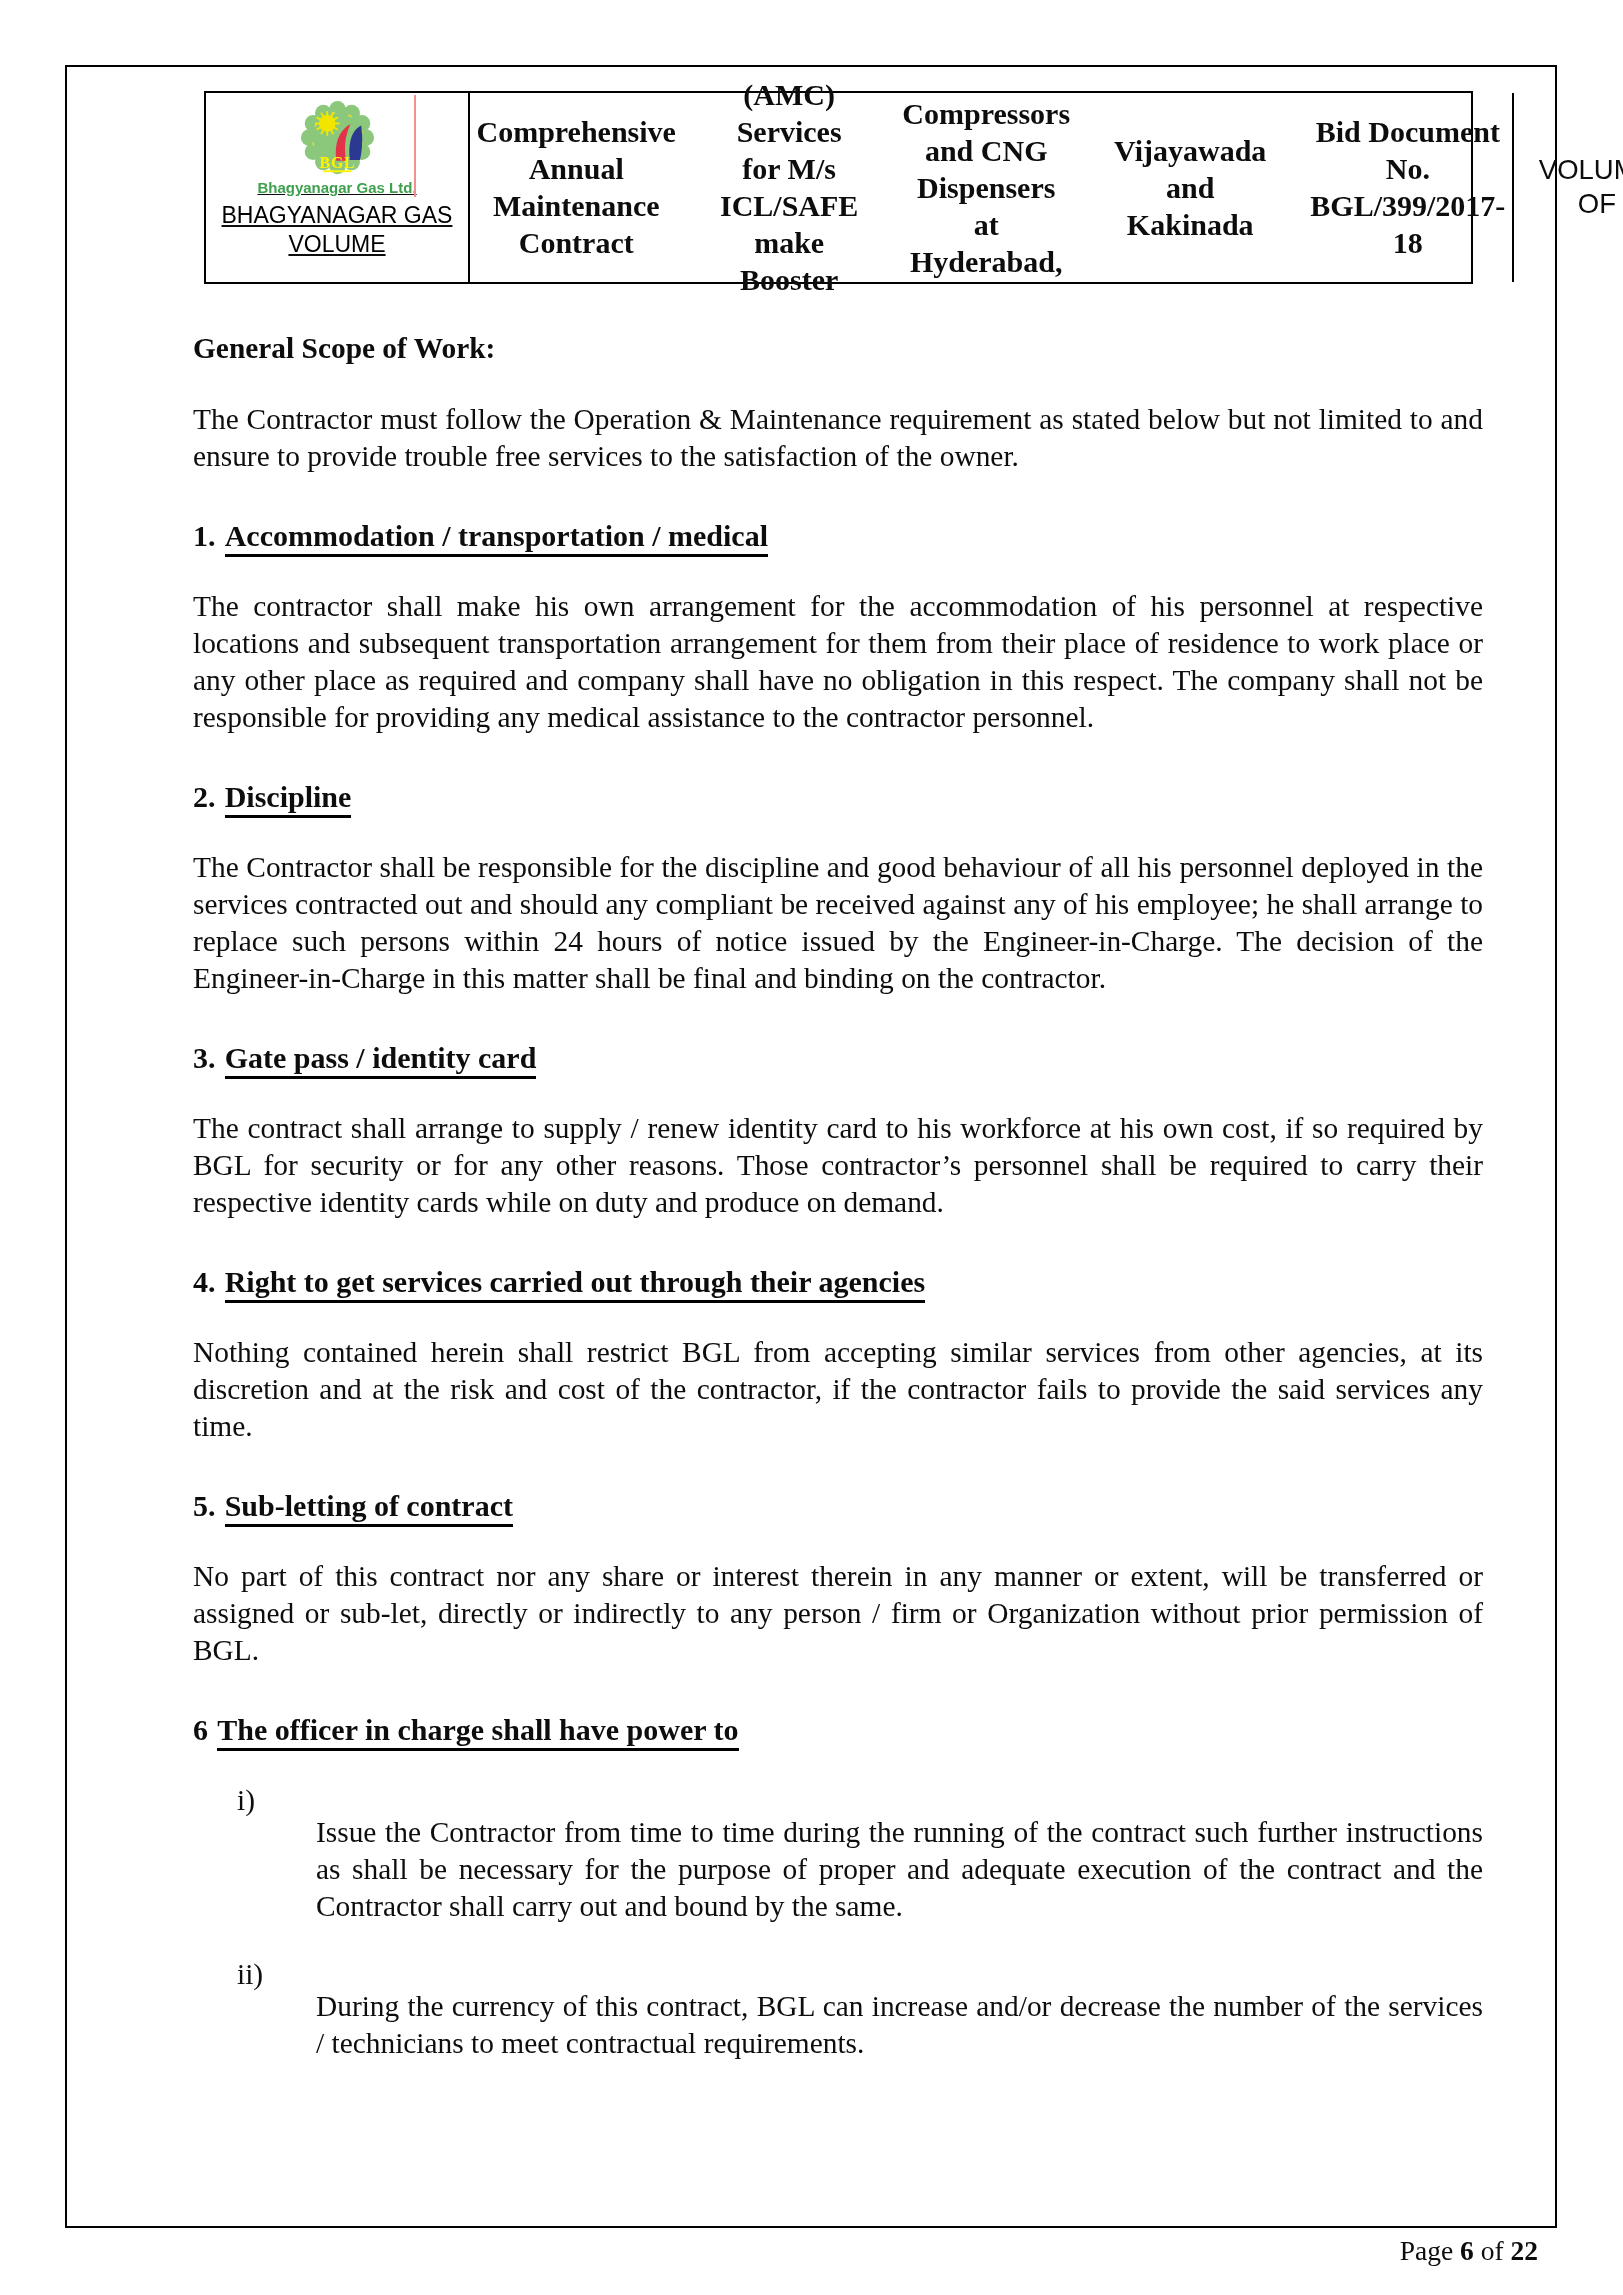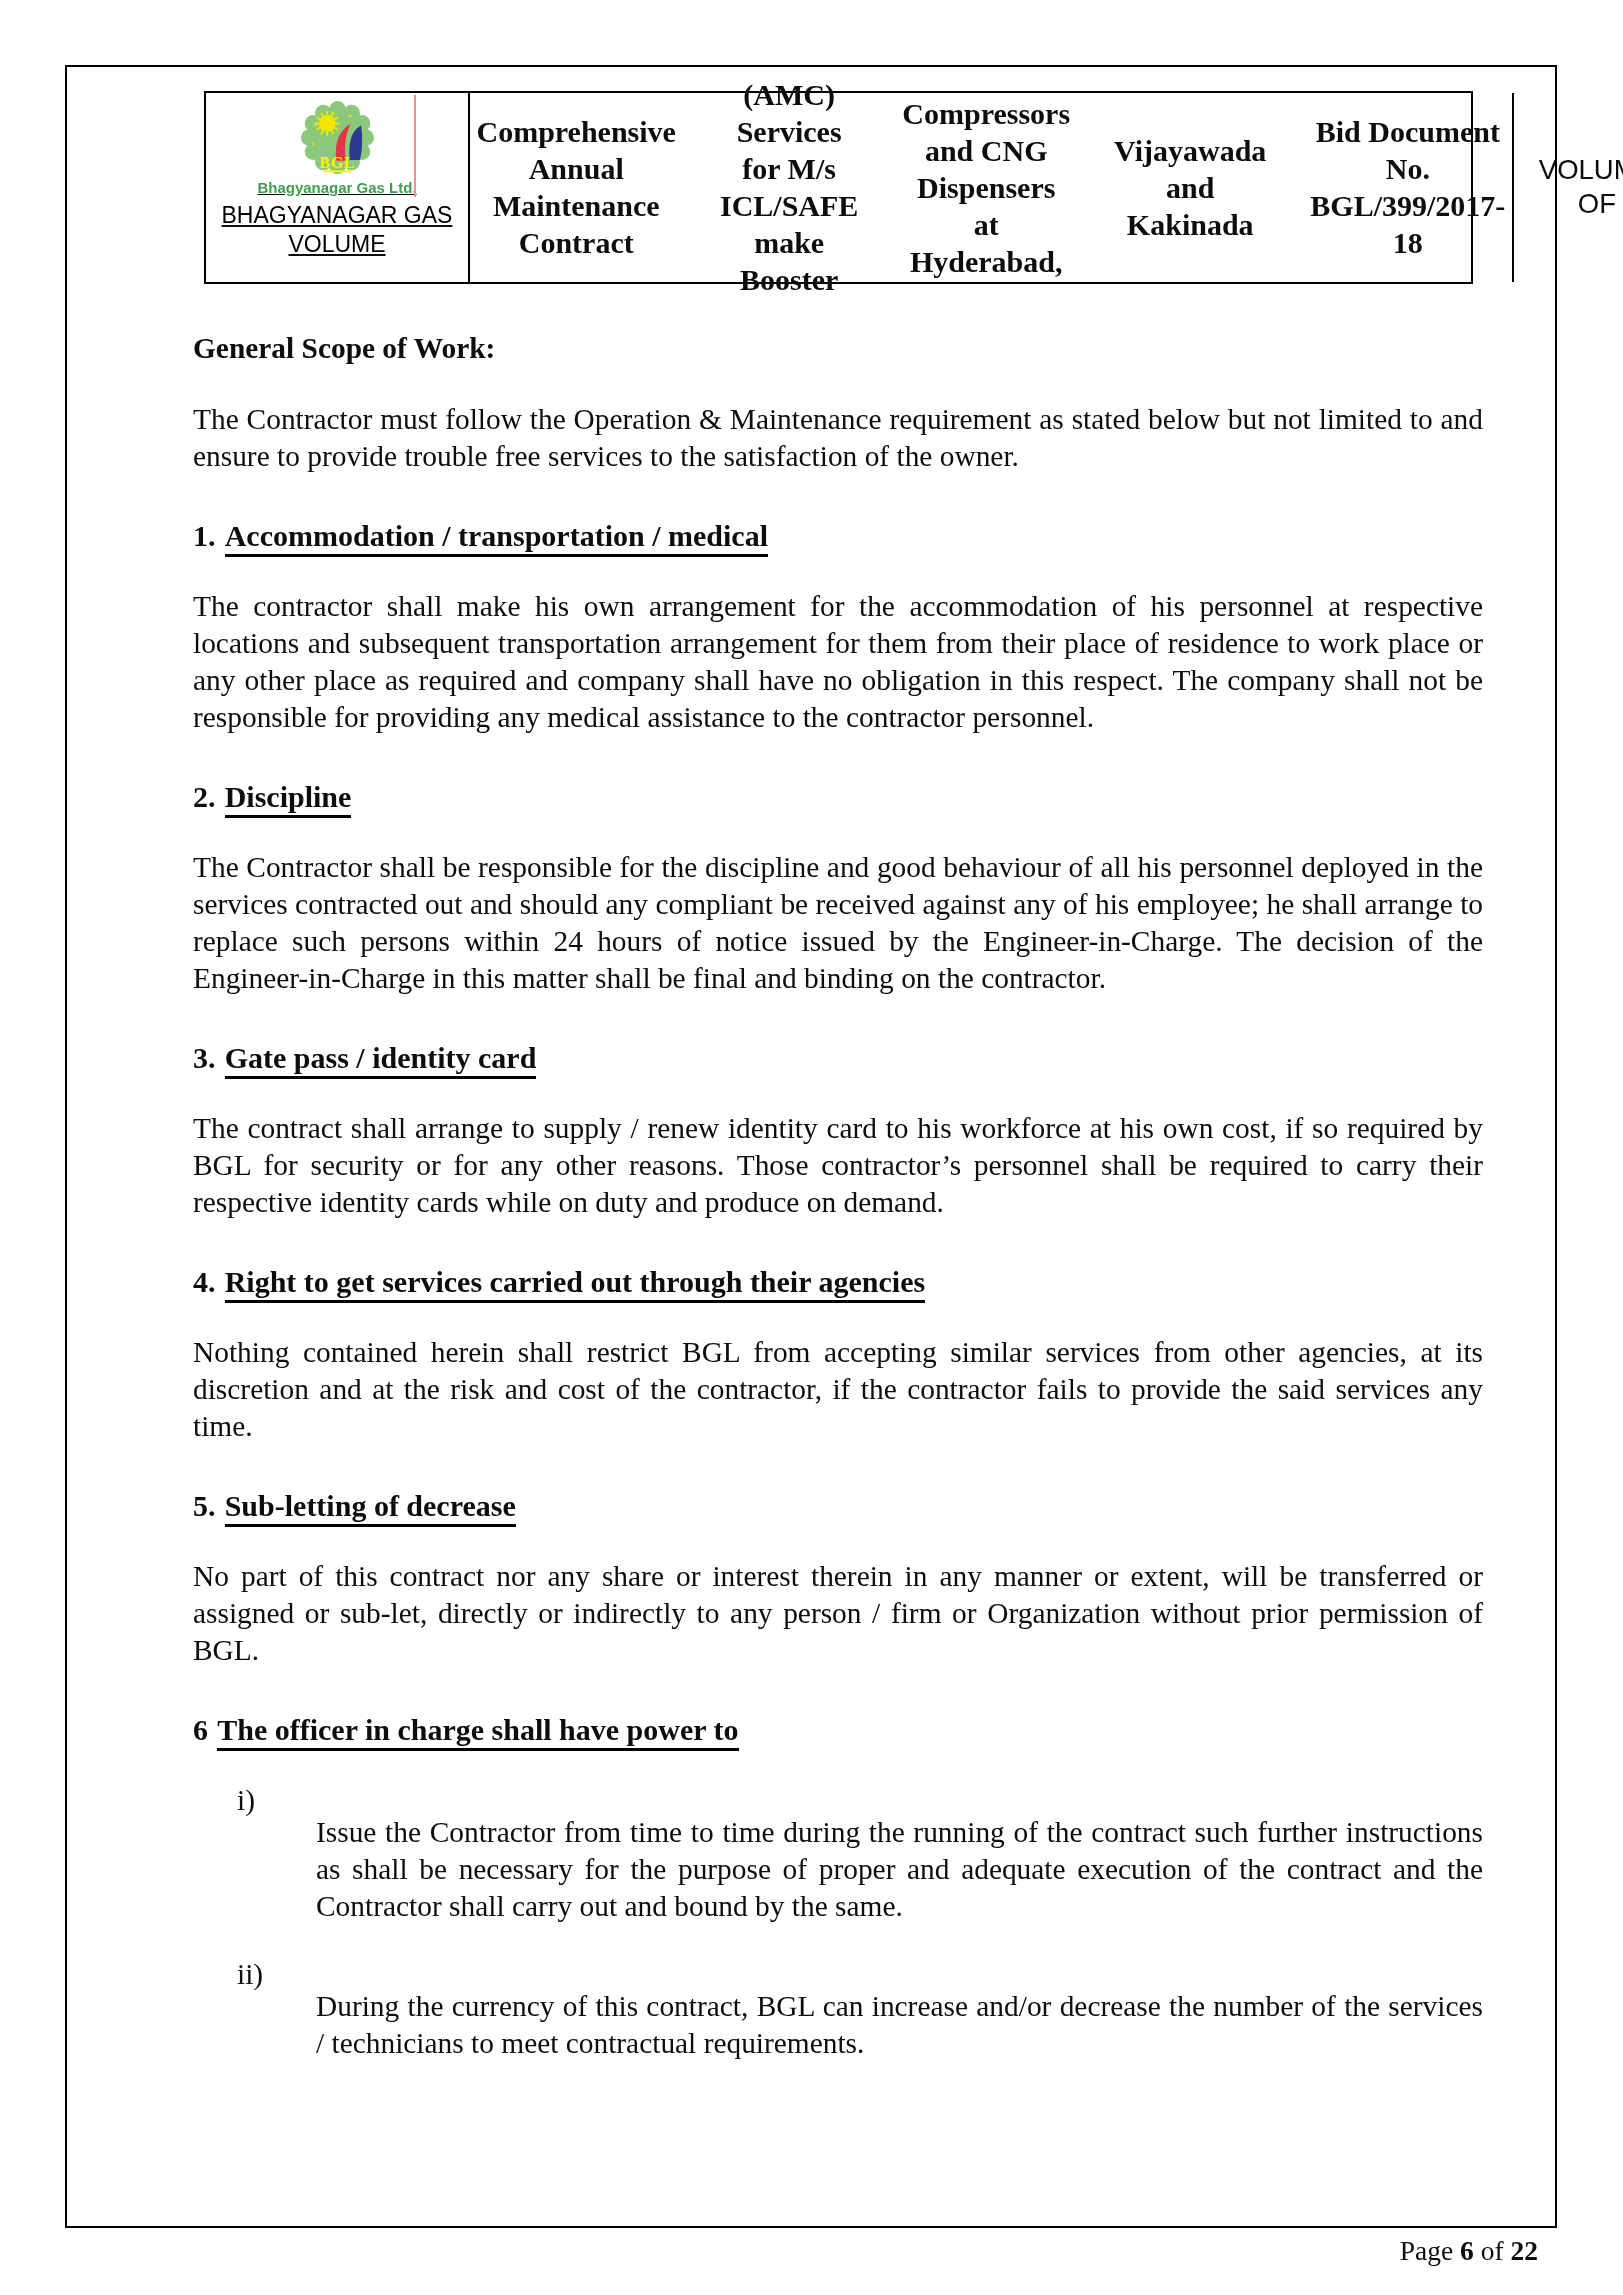--- a/index.html
+++ b/index.html
@@ -168,21 +168,21 @@
 
       <div class="section">
         <div class="heading">
           <span class="num">4.</span><span class="u">Right to get services carried out through their agencies</span>
         </div>
         <p class="para">Nothing contained herein shall restrict BGL from accepting similar services from other agencies, at its discretion and at the risk and cost of the contractor, if the contractor fails to provide the said services any time.</p>
       </div>
 
       <div class="section">
         <div class="heading">
-          <span class="num">5.</span><span class="u">Sub-letting of decrease</span>
+          <span class="num">5.</span><span class="u">Sub-letting of contract</span>
         </div>
         <p class="para">No part of this contract nor any share or interest therein in any manner or extent, will be transferred or assigned or sub-let, directly or indirectly to any person / firm or Organization without prior permission of BGL.</p>
       </div>
 
       <div class="section">
         <div class="heading">
           <span class="num">6</span><span class="u">The officer in charge shall have power to</span>
         </div>
         <div class="list">
           <div class="list-row">

